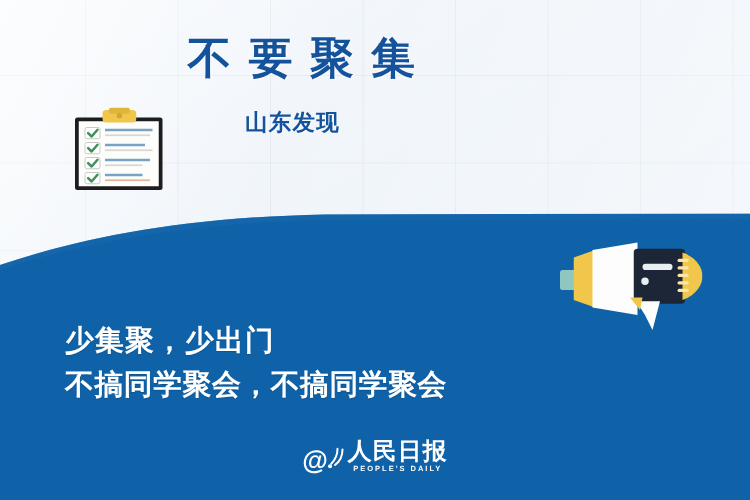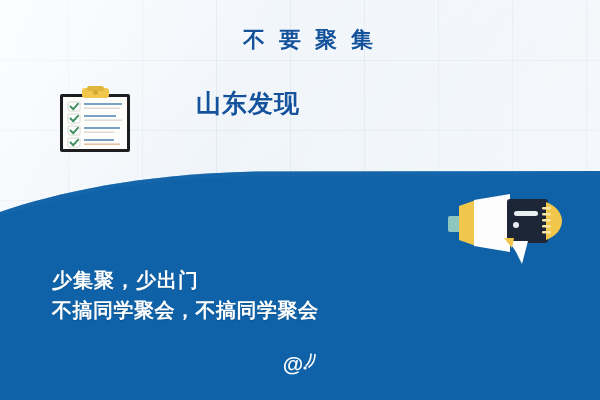--- a/index.html
+++ b/index.html
@@ -40,37 +40,37 @@
     left: 0; top: 0;
     width: 600px; height: 400px;
   }
 
   
   .headline {
     position: absolute;
     left: 150px;
     top: 28px;
     width: 330px;
-    text-align: center;
-    font-size: 22px;
+    text-align: left;
+    font-size: 35px;
     font-weight: bold;
     letter-spacing: 14px;
     color: #14539c;
     text-shadow: 1px 1px 0 rgba(255,255,255,0.65);
     white-space: nowrap;
     line-height: 1.1;
   }
 
   
   .subhead {
     position: absolute;
     left: 196px;
     top: 86px;
     color: #14539c;
-    font-size: 25px;
+    font-size: 18px;
     font-weight: bold;
     line-height: 1.38;
     letter-spacing: 1px;
     text-shadow: 1px 1px 0 rgba(255,255,255,0.6);
     white-space: nowrap;
   }
 
   
   .clipboard {
     position: absolute;
@@ -86,23 +86,23 @@
     left: 446px;
     top: 186px;
     width: 116px;
     height: 78px;
   }
 
   
   .slogan {
     position: absolute;
     left: 52px;
-    top: 265px;
-    color: #ffffff;
-    font-size: 20px;
+    top: 255px;
+    color: #ffffff;
+    font-size: 23px;
     font-weight: bold;
     line-height: 1.52;
     letter-spacing: 1px;
     white-space: nowrap;
     text-shadow: 0 1px 1px rgba(0,0,0,0.14);
   }
   .slogan .l2 { letter-spacing: 0.5px; }
 
   
   .logo {
@@ -233,15 +233,19 @@
     <div class="l2">不搞同学聚会，不搞同学聚会</div>
   </div>
 
   <div class="logo">
     <span class="logo-at">@</span>
     <svg class="logo-wave" viewBox="0 0 14 18">
       <path d="M3,14 C6,11 8,7 8,2" fill="none" stroke="#ffffff" stroke-width="1.6" stroke-linecap="round"></path>
       <path d="M6,15 C10,12 12,7.5 12,2.5" fill="none" stroke="#ffffff" stroke-width="1.6" stroke-linecap="round"></path>
       <circle cx="2" cy="16" r="1.6" fill="#ffffff"></circle>
     </svg>
+    <span class="logo-cn-wrap">
+      <span class="logo-cn">人民日报</span>
+      <span class="logo-en">PEOPLE'S DAILY</span>
+    </span>
   </div>
 
 </div>
 
 </body></html>

